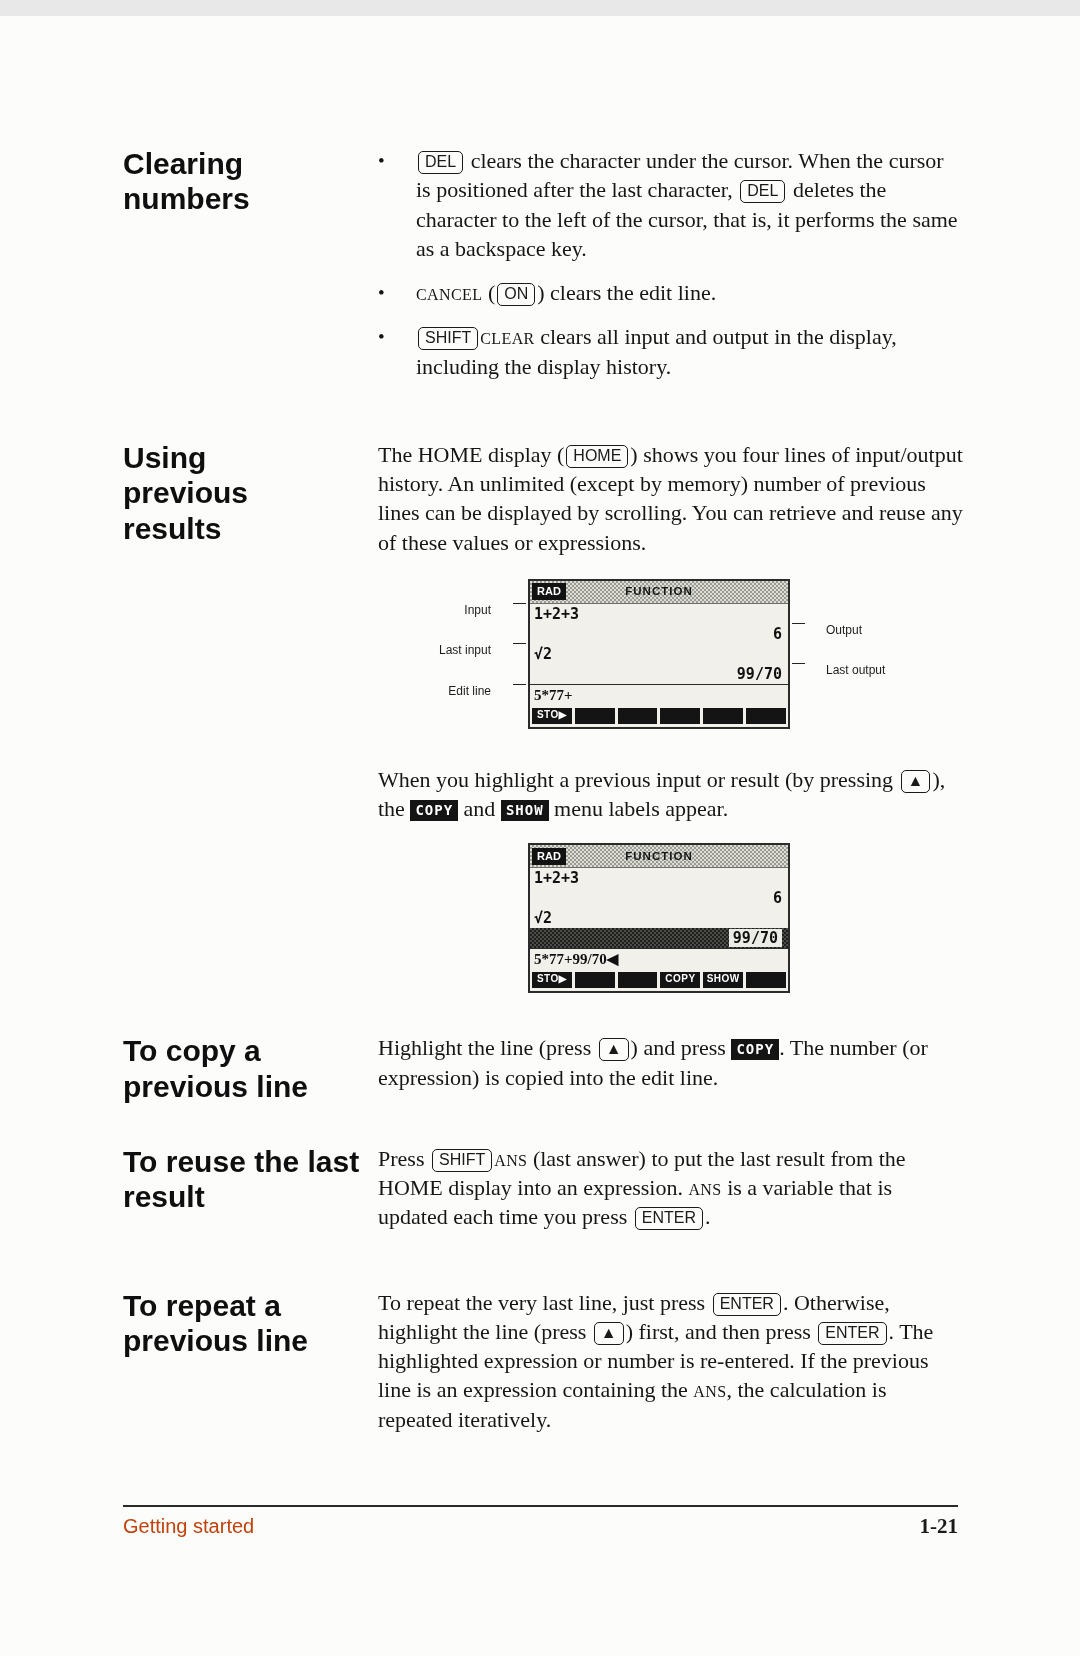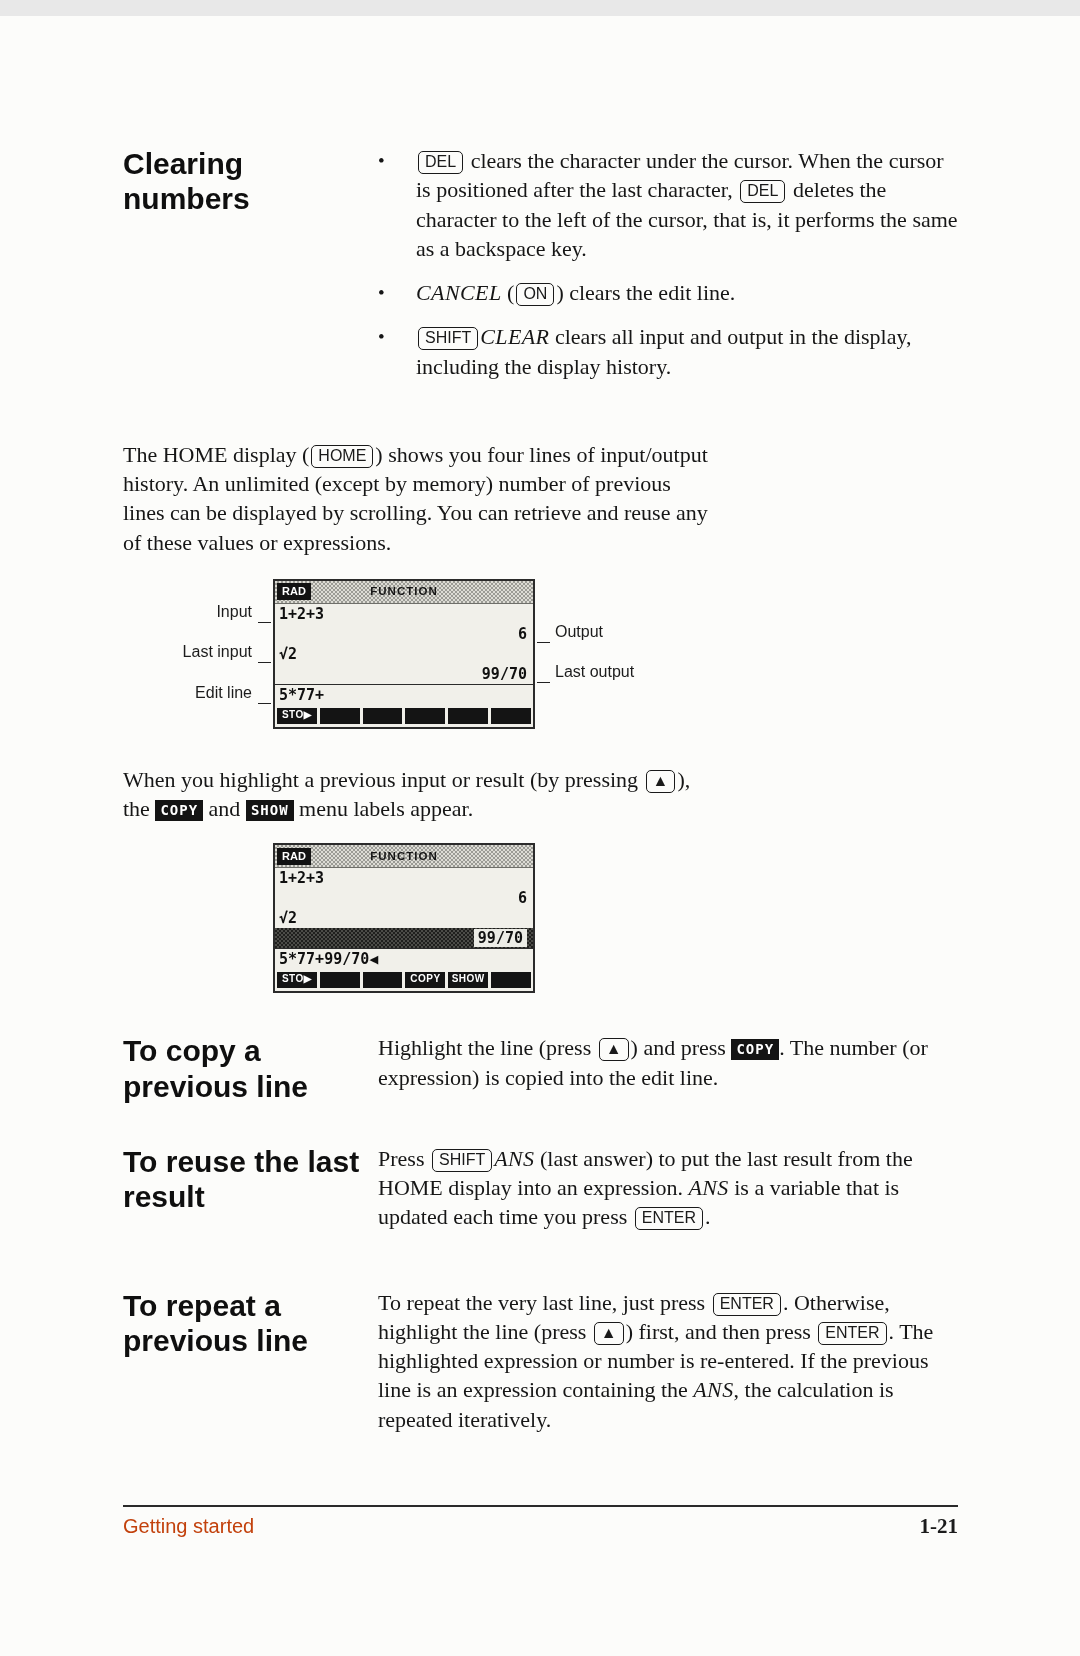--- a/index.html
+++ b/index.html
@@ -26,35 +26,36 @@
   .bullet-marker{width:38px;flex:none;font-size:19px;line-height:29px;}
   .bullet-text{flex:1;}
 
   
   .seg-key{
     display:inline-block;border:1.6px solid #1a1a1a;border-radius:5px;
     padding:0 6px 1px 6px;margin:0 2px;
     font-family:"Liberation Sans", sans-serif;font-size:16px;line-height:20px;
     vertical-align:1px;white-space:nowrap;color:#1a1a1a;
   }
-  .seg-var{font-style:italic;font-size:22px;letter-spacing:0.4px;}
+  .seg-var{font-size:16px;letter-spacing:0.4px;}
   .seg-menu{
     display:inline-block;background:#141414;color:#ffffff;
     font-family:"DejaVu Sans Mono", monospace;font-weight:bold;font-size:14px;
     padding:1px 5px;letter-spacing:1px;vertical-align:1px;
   }
 
   
   .figure{position:relative;width:565px;}
   .fig1{margin:6px 0 34px 0;height:152px;}
   .fig2{margin:6px 0 0 0;}
   .callout{
-    position:absolute;height:20px;display:flex;align-items:flex-end;
-    font-family:"Liberation Sans", sans-serif;font-size:16px;color:#1c1c1c;
+    position:absolute;height:20px;display:flex;align-items:flex-start;
+    font-family:"Liberation Sans", sans-serif;font-size:12px;color:#1c1c1c;
     white-space:nowrap;
+    gap:16px;
   }
   .callout.cl{left:0;width:148px;justify-content:flex-end;}
   .callout.cr{left:414px;}
   .leader{display:inline-block;width:13px;height:0;border-top:1.7px solid #222;flex:none;}
   .callout.cl .leader{margin-left:6px;}
   .callout.cr .leader{margin-right:5px;}
 
   
   .screen{
     width:262px;box-sizing:border-box;
@@ -78,21 +79,21 @@
   .scr-line{height:20px;line-height:20px;font-size:15px;font-weight:600;padding:0 6px 0 4px;overflow:hidden;}
   .scr-line.r{text-align:right;}
   .scr-line.hl{
     background-color:#4c4c48;
     background-image:
       linear-gradient(45deg,#1f1f1d 25%,transparent 25%,transparent 75%,#1f1f1d 75%),
       linear-gradient(45deg,#1f1f1d 25%,transparent 25%,transparent 75%,#1f1f1d 75%);
     background-position:0 0,2px 2px;background-size:4px 4px;
   }
   .scr-line.hl span{background:#ececE6;color:#111;padding:0 4px;}
-  .scr-line.edit{border-top:1.6px solid #2b2b2b;height:21px;line-height:21px;}
+  .scr-line.edit{border-top:1.6px solid #2b2b2b;height:21px;line-height:21px;font-family:Liberation Serif, serif;}
   .scr-menu{display:flex;gap:3px;padding:2px 2px 3px 2px;}
   .scr-key{
     flex:1;height:16px;background:#141414;color:#ffffff;text-align:center;
     font-family:"Liberation Sans", sans-serif;font-weight:bold;font-size:10px;line-height:14px;
     letter-spacing:0.5px;overflow:hidden;
   }
 
   
   .sec-clearing{margin-bottom:44px;}
   .sec-using{margin-bottom:40px;}
@@ -130,20 +131,25 @@
         <span class="bullet-text"><span class="seg-var">CANCEL</span> (<span class="seg-key">ON</span>) clears the edit line.</span>
       </div>
       <div class="bullet">
         <span class="bullet-marker">•</span>
         <span class="bullet-text"><span class="seg-key">SHIFT</span><span class="seg-var">CLEAR</span> clears all input and output in the display, including the display history.</span>
       </div>
     </div>
   </div>
 
   <div class="row sec-using">
+    <div class="col-head">
+      <h2>Using
+previous
+results</h2>
+    </div>
     <div class="col-body">
       <p class="intro-para">The HOME display (<span class="seg-key">HOME</span>) shows you four lines of input/output history. An unlimited (except by memory) number of previous lines can be displayed by scrolling. You can retrieve and reuse any of these values or expressions.</p>
 
       <div class="figure fig1">
         <div class="callout cl" style="top:24px;">
           <span>Input</span>
             <span class="leader"></span>
         </div>
         <div class="callout cl" style="top:64px;">
           <span>Last input</span>

